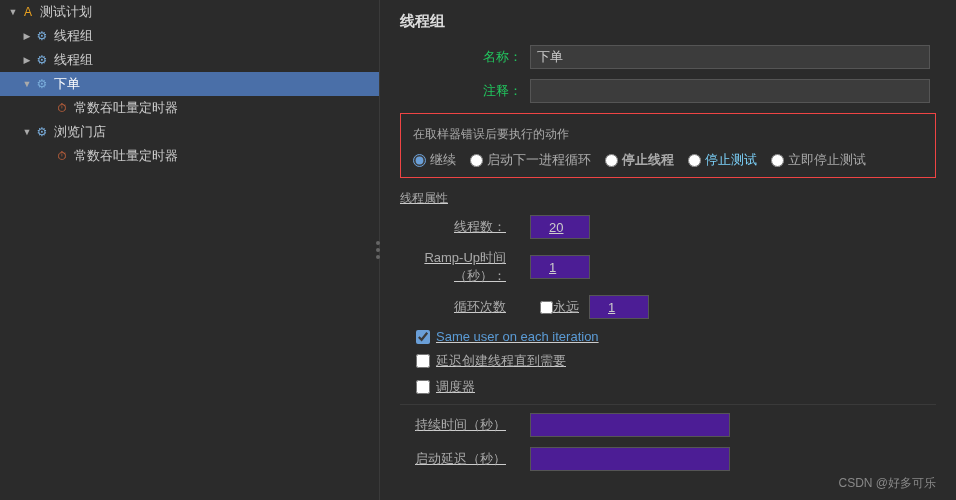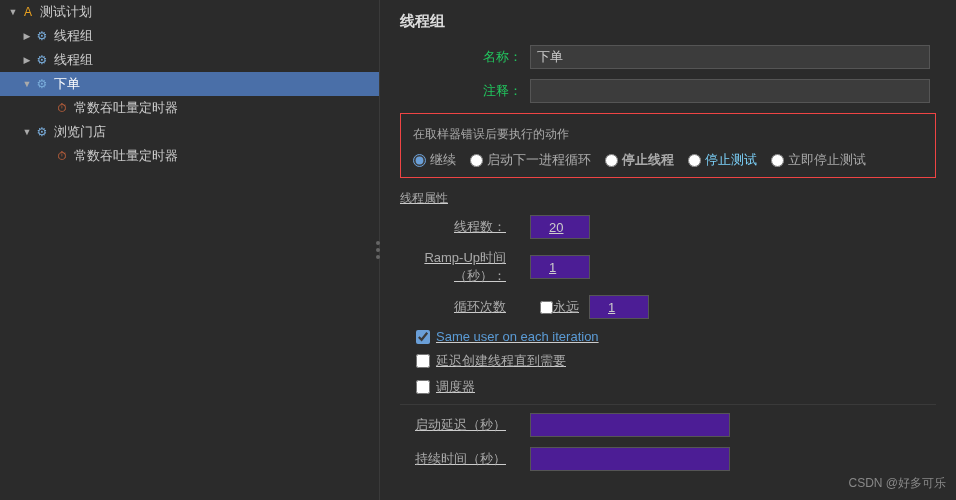--- a/index.html
+++ b/index.html
@@ -176,21 +176,21 @@
       color: #5b9bd5;
       cursor: pointer;
     }
     .checkbox-label-plain {
       color: #aaa;
     }
     
     .watermark {
       position: absolute;
       bottom: 8px;
-      right: 10px;
+      right: 20px;
       color: #888;
       font-size: 12px;
     }
     
     .thread-props {
       margin-top: 4px;
       text-decoration: underline;
     }
     .inline-row {
       display: flex;
@@ -354,25 +354,25 @@
           </div>
           <div class="checkbox-item">
             <input type="checkbox" id="cb-scheduler" style="">
             <label for="cb-scheduler" class="checkbox-label-plain">调度器</label>
           </div>
         </div>
 
       <hr class="separator-line">
 
       <div class="inline-row">
+        <div class="inline-label">持续时间（秒）</div>
+        <input class="num-input" type="text" style="width: 200px;">
+      </div>
+
+      <div class="inline-row">
         <div class="inline-label">启动延迟（秒）</div>
-        <input class="num-input" type="text" style="width: 200px;">
-      </div>
-
-      <div class="inline-row">
-        <div class="inline-label">持续时间（秒）</div>
         <input class="num-input" type="text" style="width: 200px;">
       </div>
     </div>
 
     <div class="watermark">CSDN @好多可乐</div>
   </div>
 </div>
 
 </body></html>

